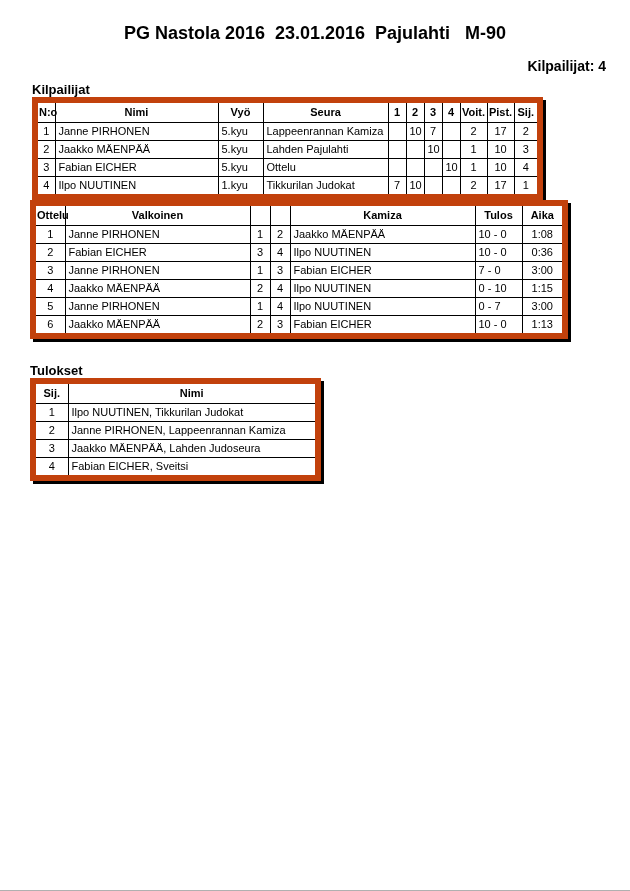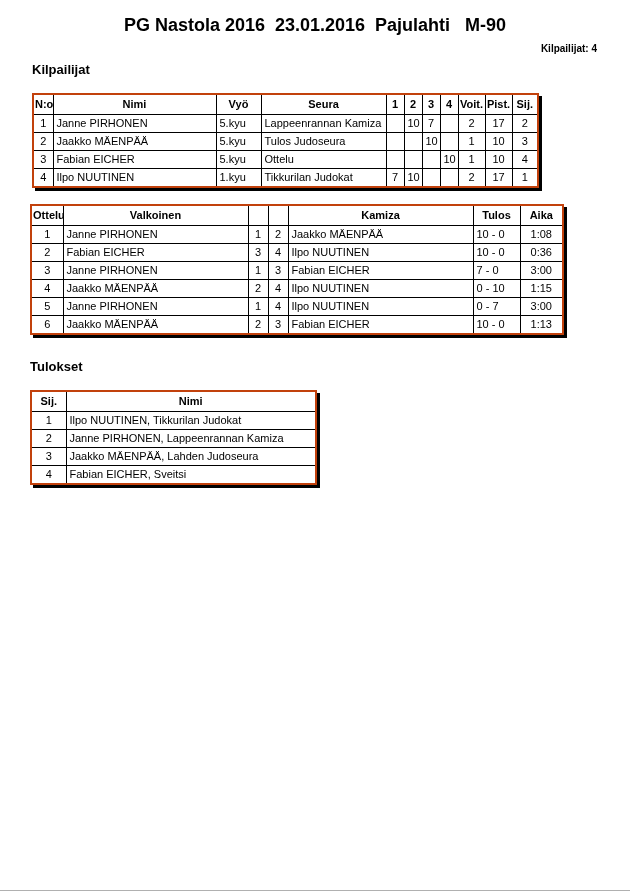--- a/index.html
+++ b/index.html
@@ -10,50 +10,50 @@
     color:#000;
   }
   .page {
     position:relative;
     width:630px; height:891px;
     background:#fff;
     overflow:hidden;
     border-bottom:1px solid #b0b0b0;
   }
   .doc-title {
-    padding-top:16px;
+    padding-top:24px;
     text-align:center;
     font-size:18px;
     font-weight:bold;
     white-space:pre;
     line-height:1.1;
   }
   .count-line {
-    margin-top:7px;
-    padding-right:33px;
+    margin-top:14px;
+    padding-right:24px;
     text-align:right;
-    font-size:10px;
+    font-size:14px;
     font-weight:bold;
   }
   .section-heading {
     font-size:13px;
     font-weight:bold;
     text-align:left;
   }
   .h-kilpailijat { margin:8px 0 0 32px; width:505px; }
   .h-ottelut    { margin:24px 0 0 30px; width:532px; }
   .h-tulokset   { margin:24px 0 0 30px; width:285px; }
 
   table {
     border-collapse:collapse;
     table-layout:fixed;
     background:#fff;
-    border:2px solid #c2410c;
+    border:6px solid #c2410c;
     box-shadow:3px 3px 0 #000;
-    margin-top:16px;
+    margin-top:0;
   }
   .t-kilpailijat { margin-left:32px; width:505px; }
   .t-ottelut     { margin-left:30px; width:532px; }
   .t-tulokset    { margin-left:30px; width:285px; }
 
   th, td {
     border:1px solid #000;
     font-size:11px;
     line-height:17px;
     height:17px;
@@ -116,21 +116,21 @@
         <td class="c">7</td>
         <td class="c"></td>
         <td class="c">2</td>
         <td class="c">17</td>
         <td class="c">2</td>
       </tr>
       <tr>
         <td class="c">2</td>
         <td class="l">Jaakko MÄENPÄÄ</td>
         <td class="l">5.kyu</td>
-        <td class="l">Tulos Judoseura</td>
+        <td class="l">Lahden Pajulahti</td>
         <td class="c"></td>
         <td class="c"></td>
         <td class="c">10</td>
         <td class="c"></td>
         <td class="c">1</td>
         <td class="c">10</td>
         <td class="c">3</td>
       </tr>
       <tr>
         <td class="c">3</td>

